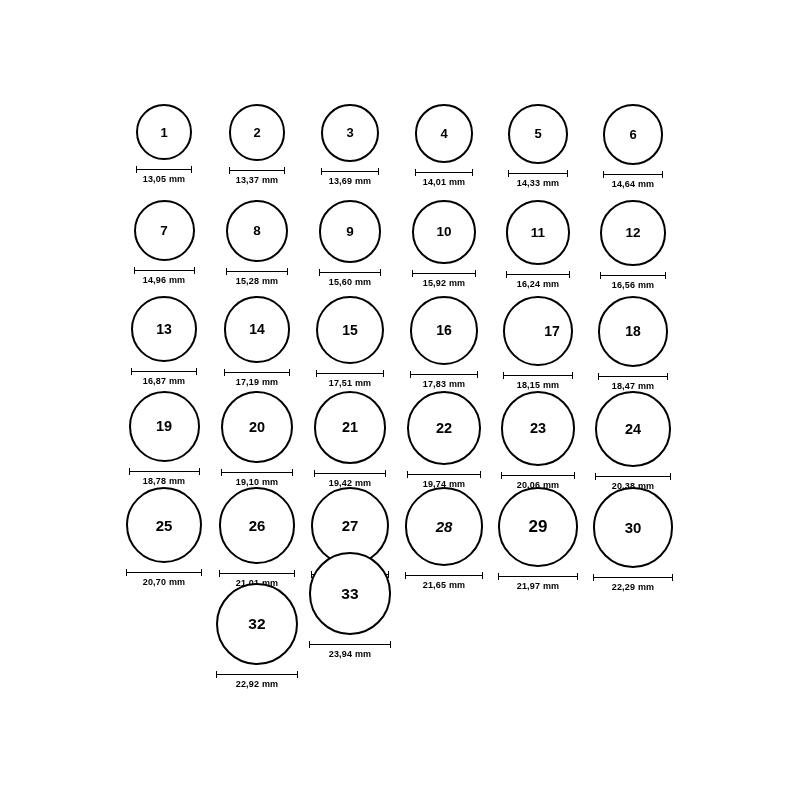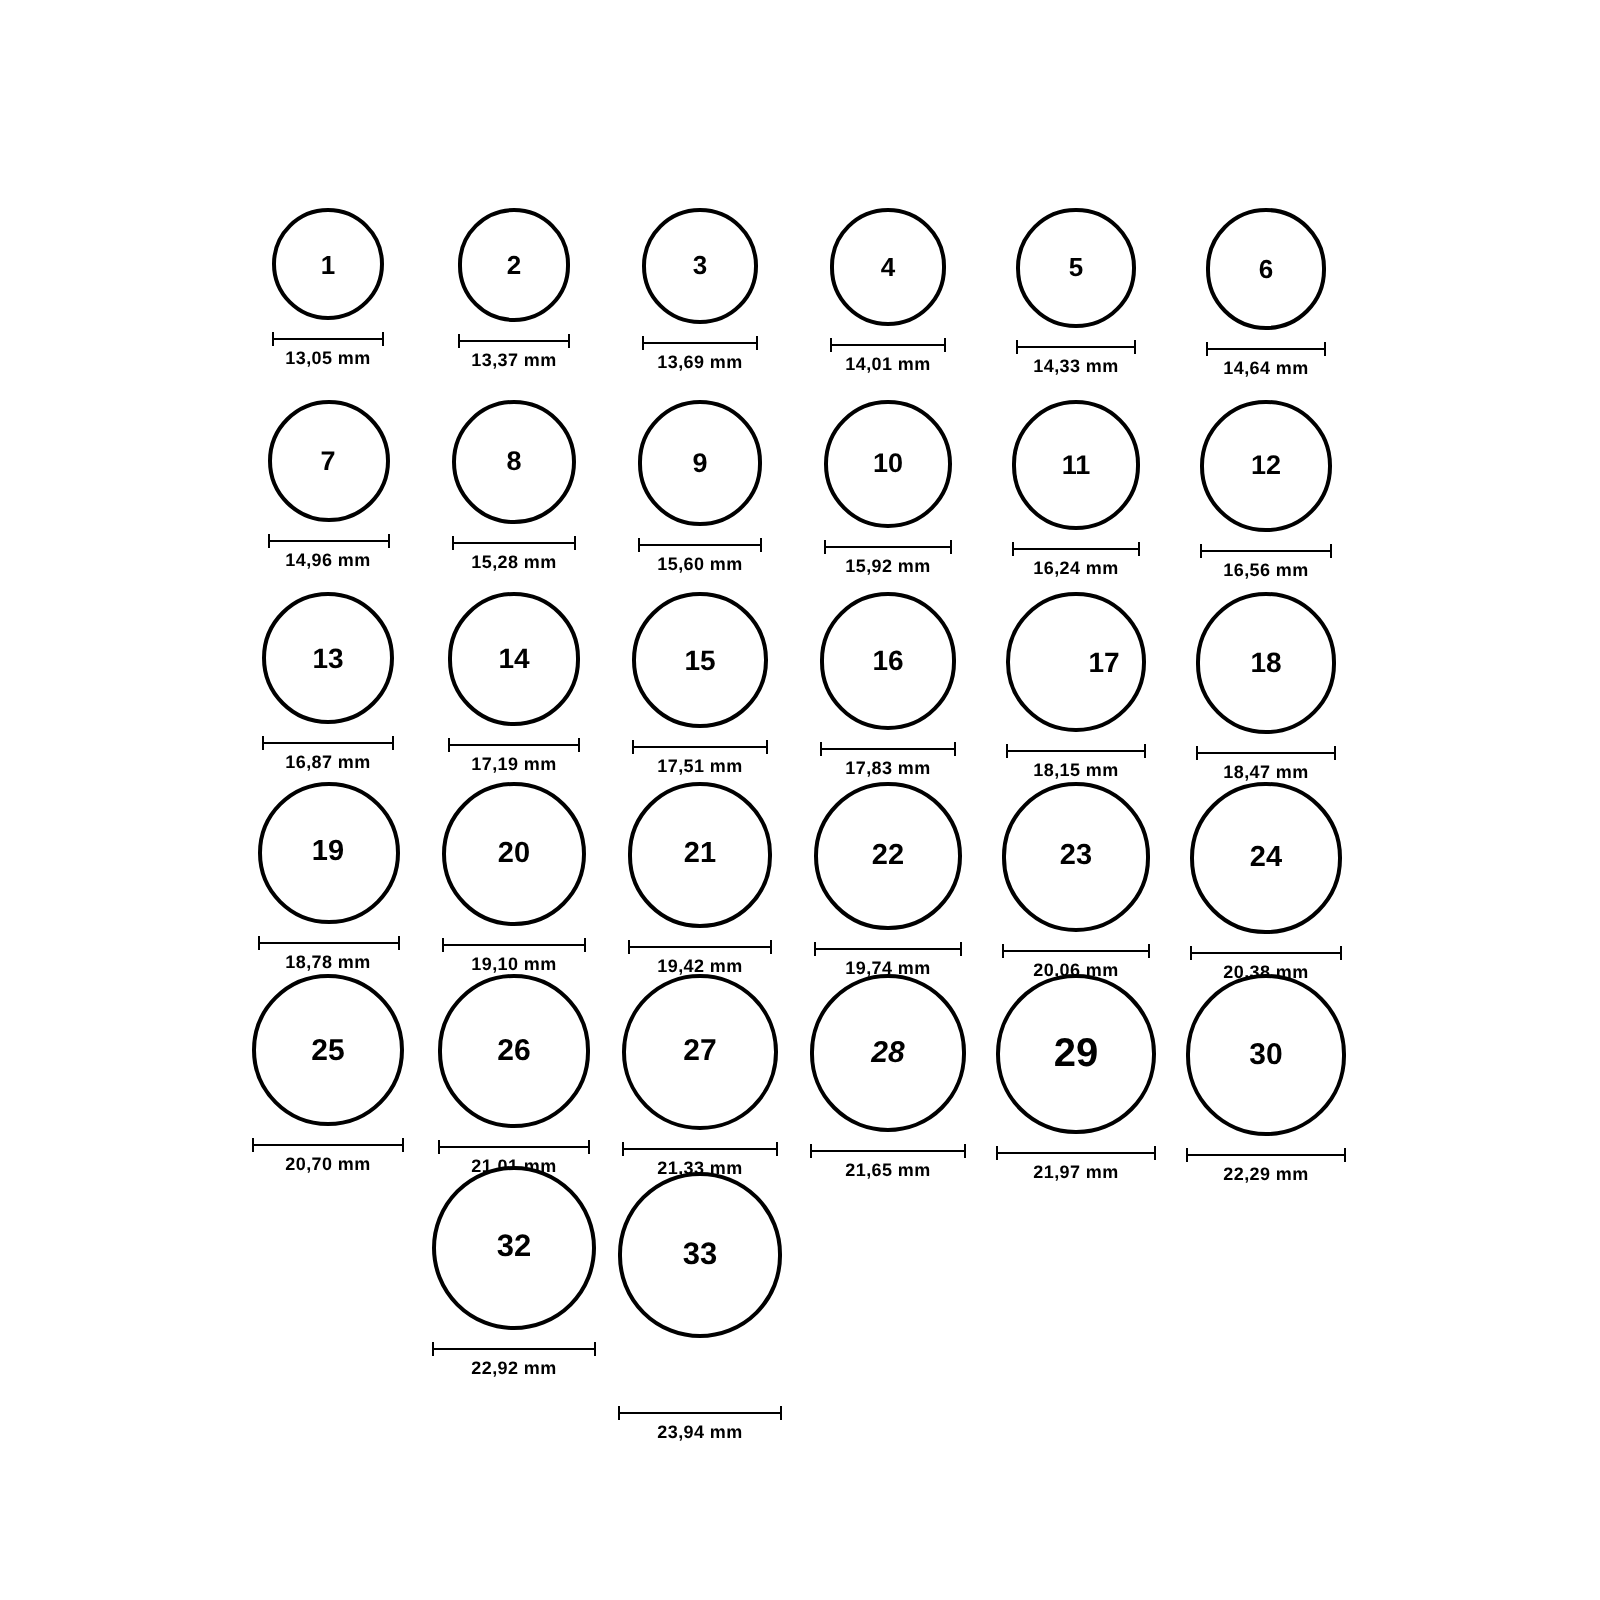--- a/index.html
+++ b/index.html
@@ -439,21 +439,21 @@
         <div class="measure-bar" style="width: 78.7px;">
           <span class="line"></span>
           <span class="cap left"></span>
           <span class="cap right"></span>
         </div>
         <div class="measure-label">21,65 mm</div>
       </div>
     </div>
     <div class="ring-cell" style="left: 492px; top: 487px; width: 92px;">
       <div class="ring-circle" style="width: 79.6px; height: 79.6px;">
-        <span class="ring-number" style="font-size: 20px; text-align: center;">29</span>
+        <span class="ring-number" style="font-size: 17px; text-align: center;">29</span>
       </div>
       <div class="measure" style="margin-top: 6px;">
         <div class="measure-bar" style="width: 79.6px;">
           <span class="line"></span>
           <span class="cap left"></span>
           <span class="cap right"></span>
         </div>
         <div class="measure-label">21,97 mm</div>
       </div>
     </div>
@@ -476,21 +476,21 @@
       </div>
       <div class="measure" style="margin-top: 6px;">
         <div class="measure-bar" style="width: 81.9px;">
           <span class="line"></span>
           <span class="cap left"></span>
           <span class="cap right"></span>
         </div>
         <div class="measure-label">22,92 mm</div>
       </div>
     </div>
-    <div class="ring-cell" style="left: 304px; top: 586px; width: 92px; gap: 28px;">
+    <div class="ring-cell" style="left: 304px; top: 552px; width: 92px;">
       <div class="ring-circle" style="width: 82.8px; height: 82.8px;">
         <span class="ring-number" style="font-size: 15.5px;">33</span>
       </div>
       <div class="measure" style="margin-top: 6px;">
         <div class="measure-bar" style="width: 82.8px;">
           <span class="line"></span>
           <span class="cap left"></span>
           <span class="cap right"></span>
         </div>
         <div class="measure-label">23,94 mm</div>

